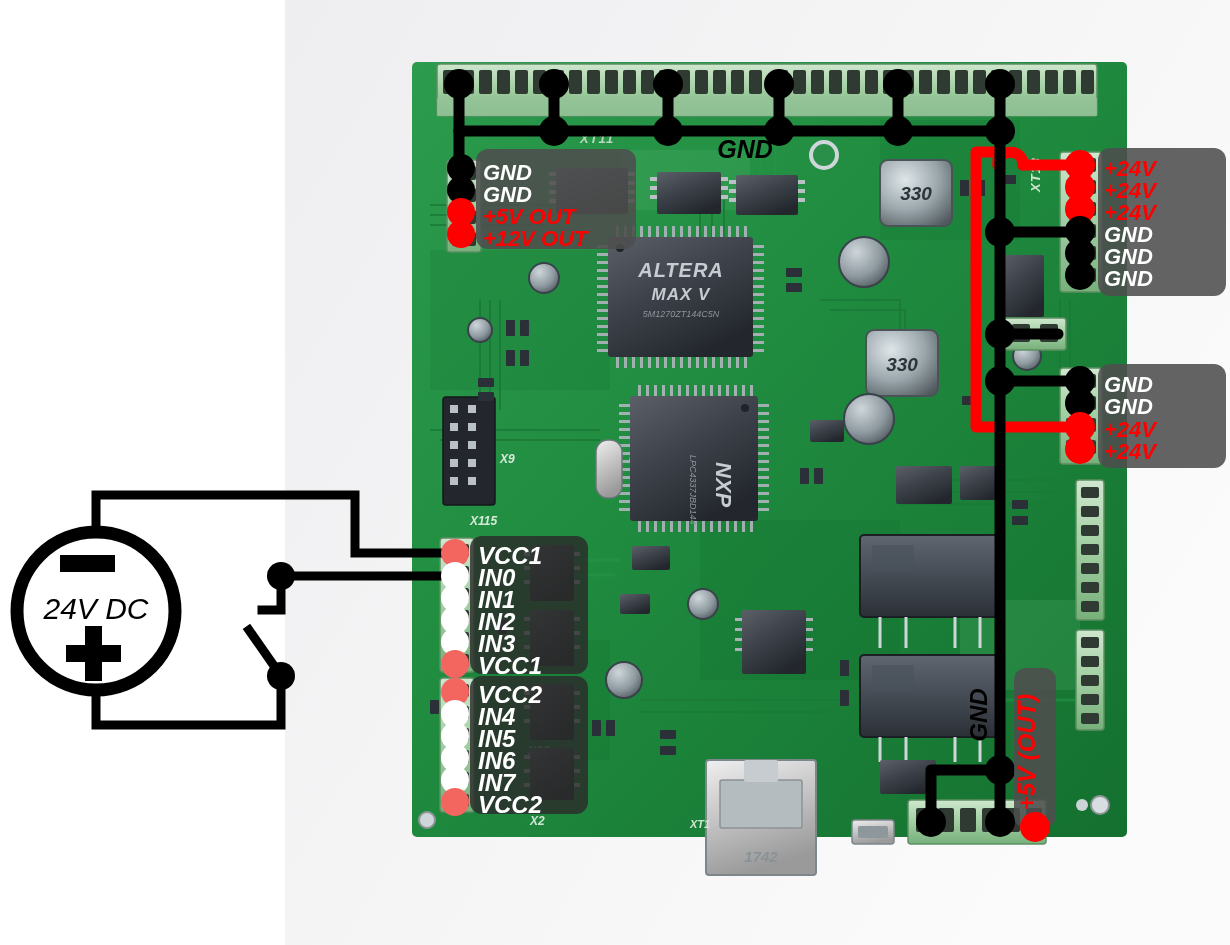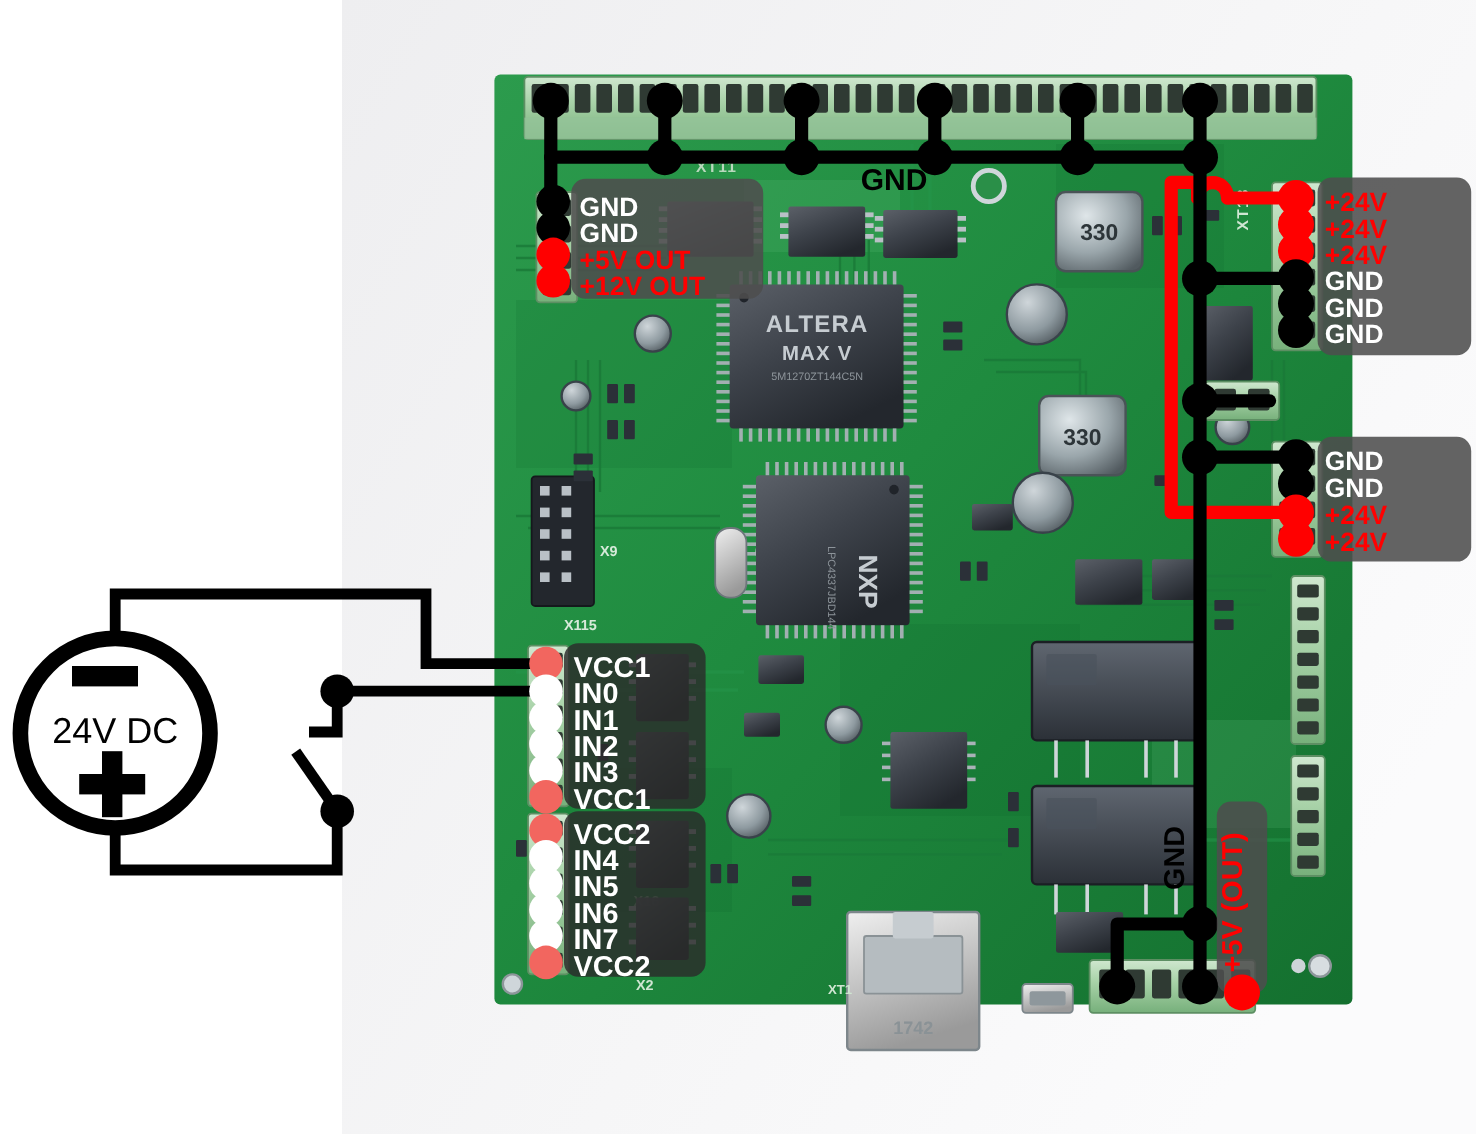--- a/index.html
+++ b/index.html
@@ -1,18 +1,18 @@
 <!DOCTYPE html>
 <html><head>
 <meta charset="utf-8">
 <title>PCB Wiring Diagram</title>
 <style>
   html,body{margin:0;padding:0;background:#fff;}
   body{font-family:"Liberation Sans",sans-serif;}
-  #stage{position:relative;width:1230px;height:945px;overflow:hidden;background:#0ea5e9;}
+  #stage{position:relative;width:1230px;height:945px;overflow:hidden;background:#0ea5e9;font-style:italic;}
   #stage svg{position:absolute;left:0;top:0;}
   .lbl{font-family:"Liberation Sans",sans-serif;font-weight:bold;}
 </style>
 </head>
 <body>
 
 <div id="stage">
 
 <svg width="1230" height="945" viewBox="0 0 1230 945" xmlns="http://www.w3.org/2000/svg">
 

